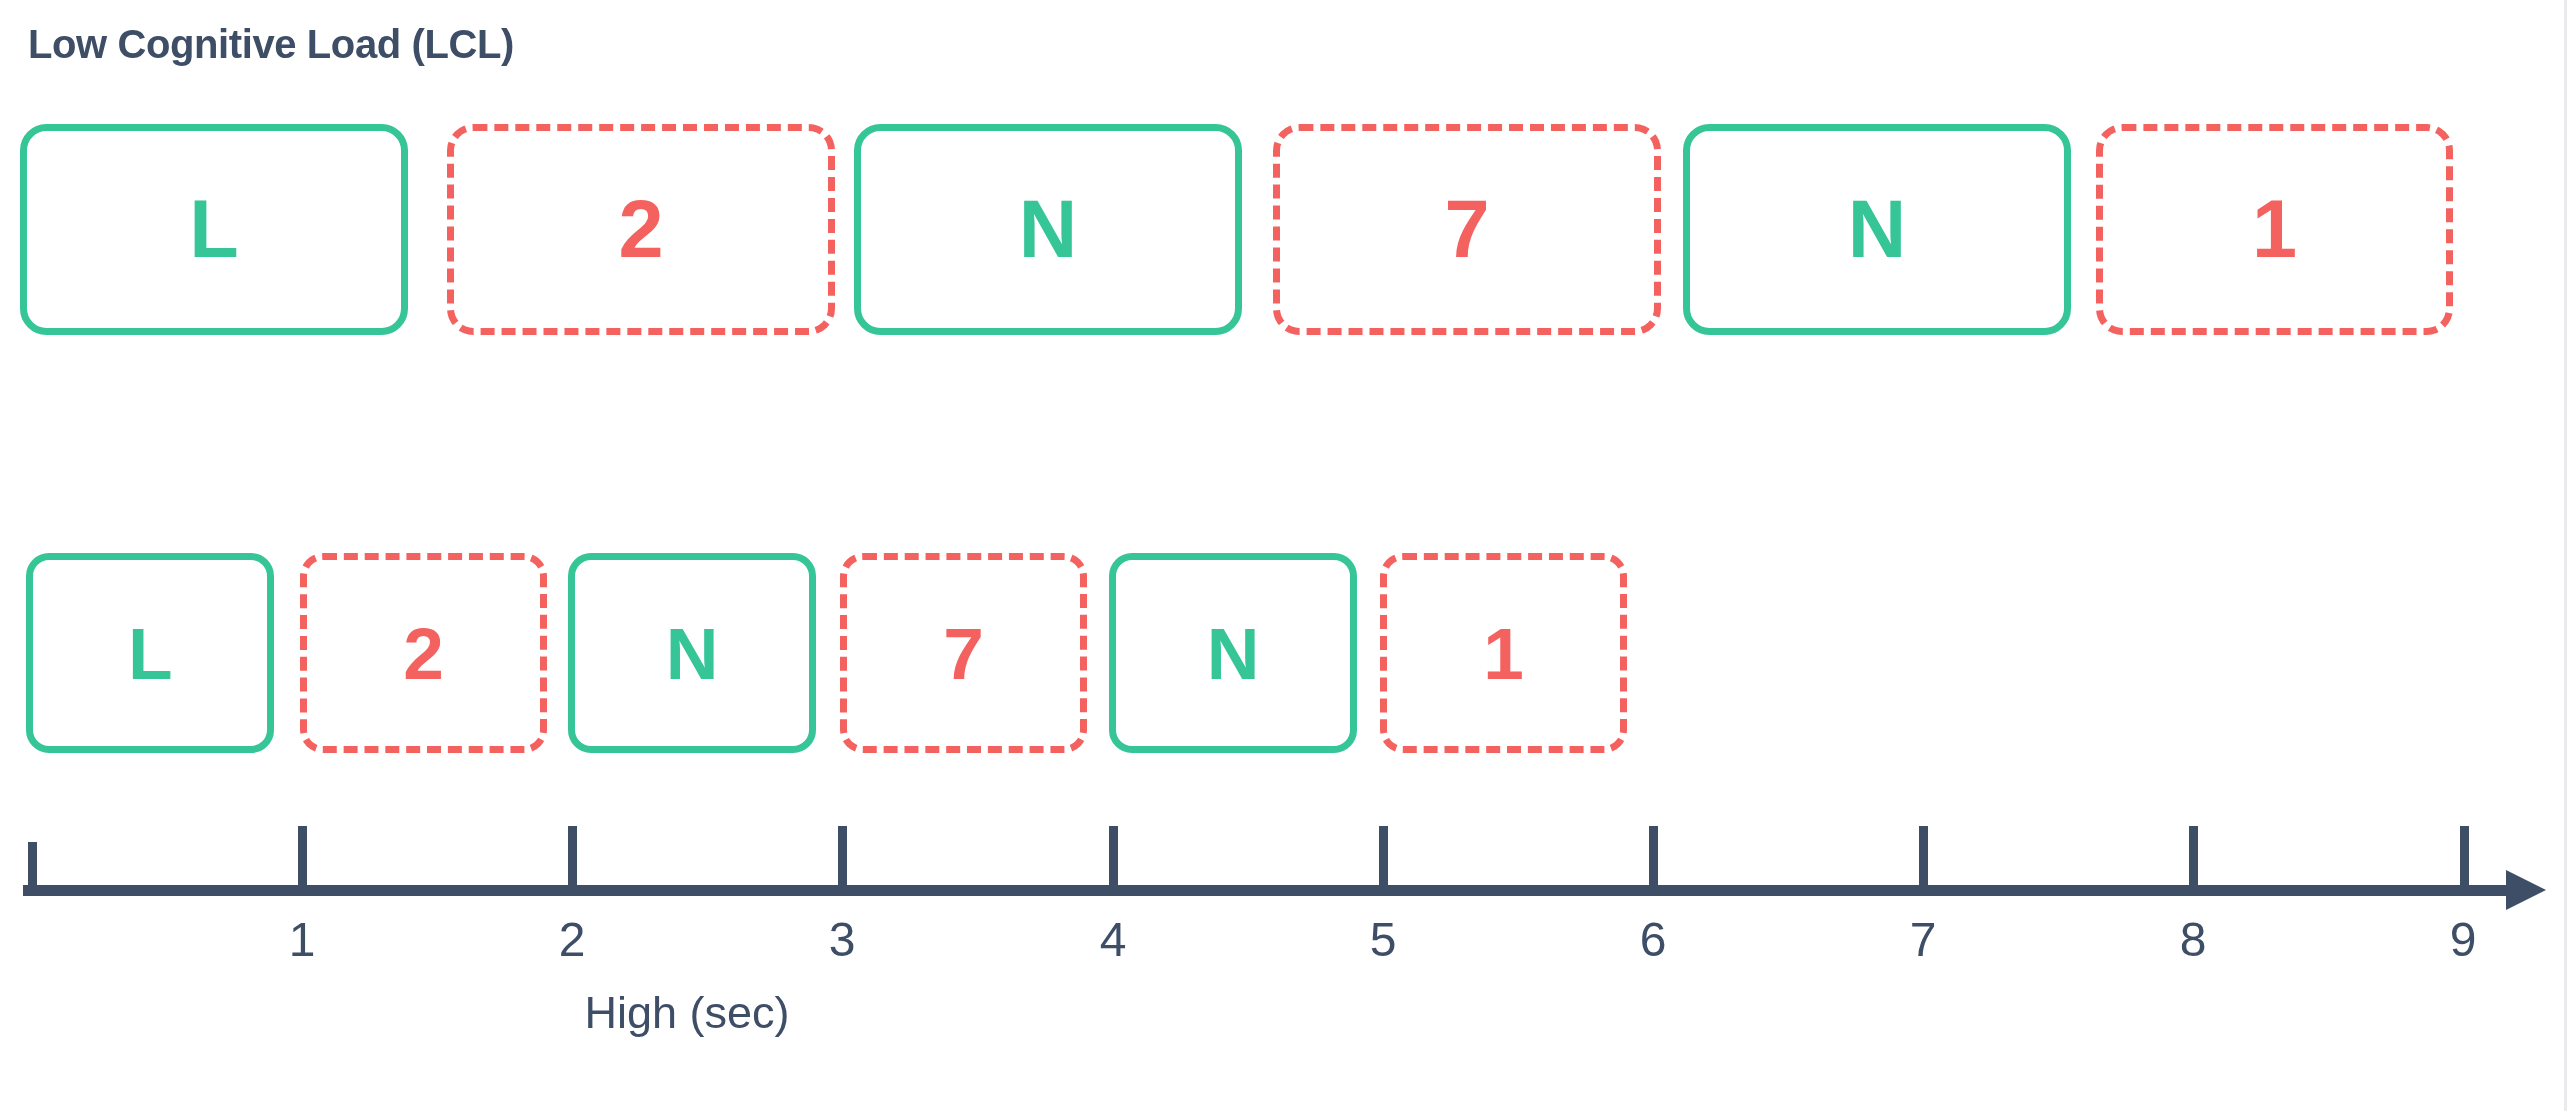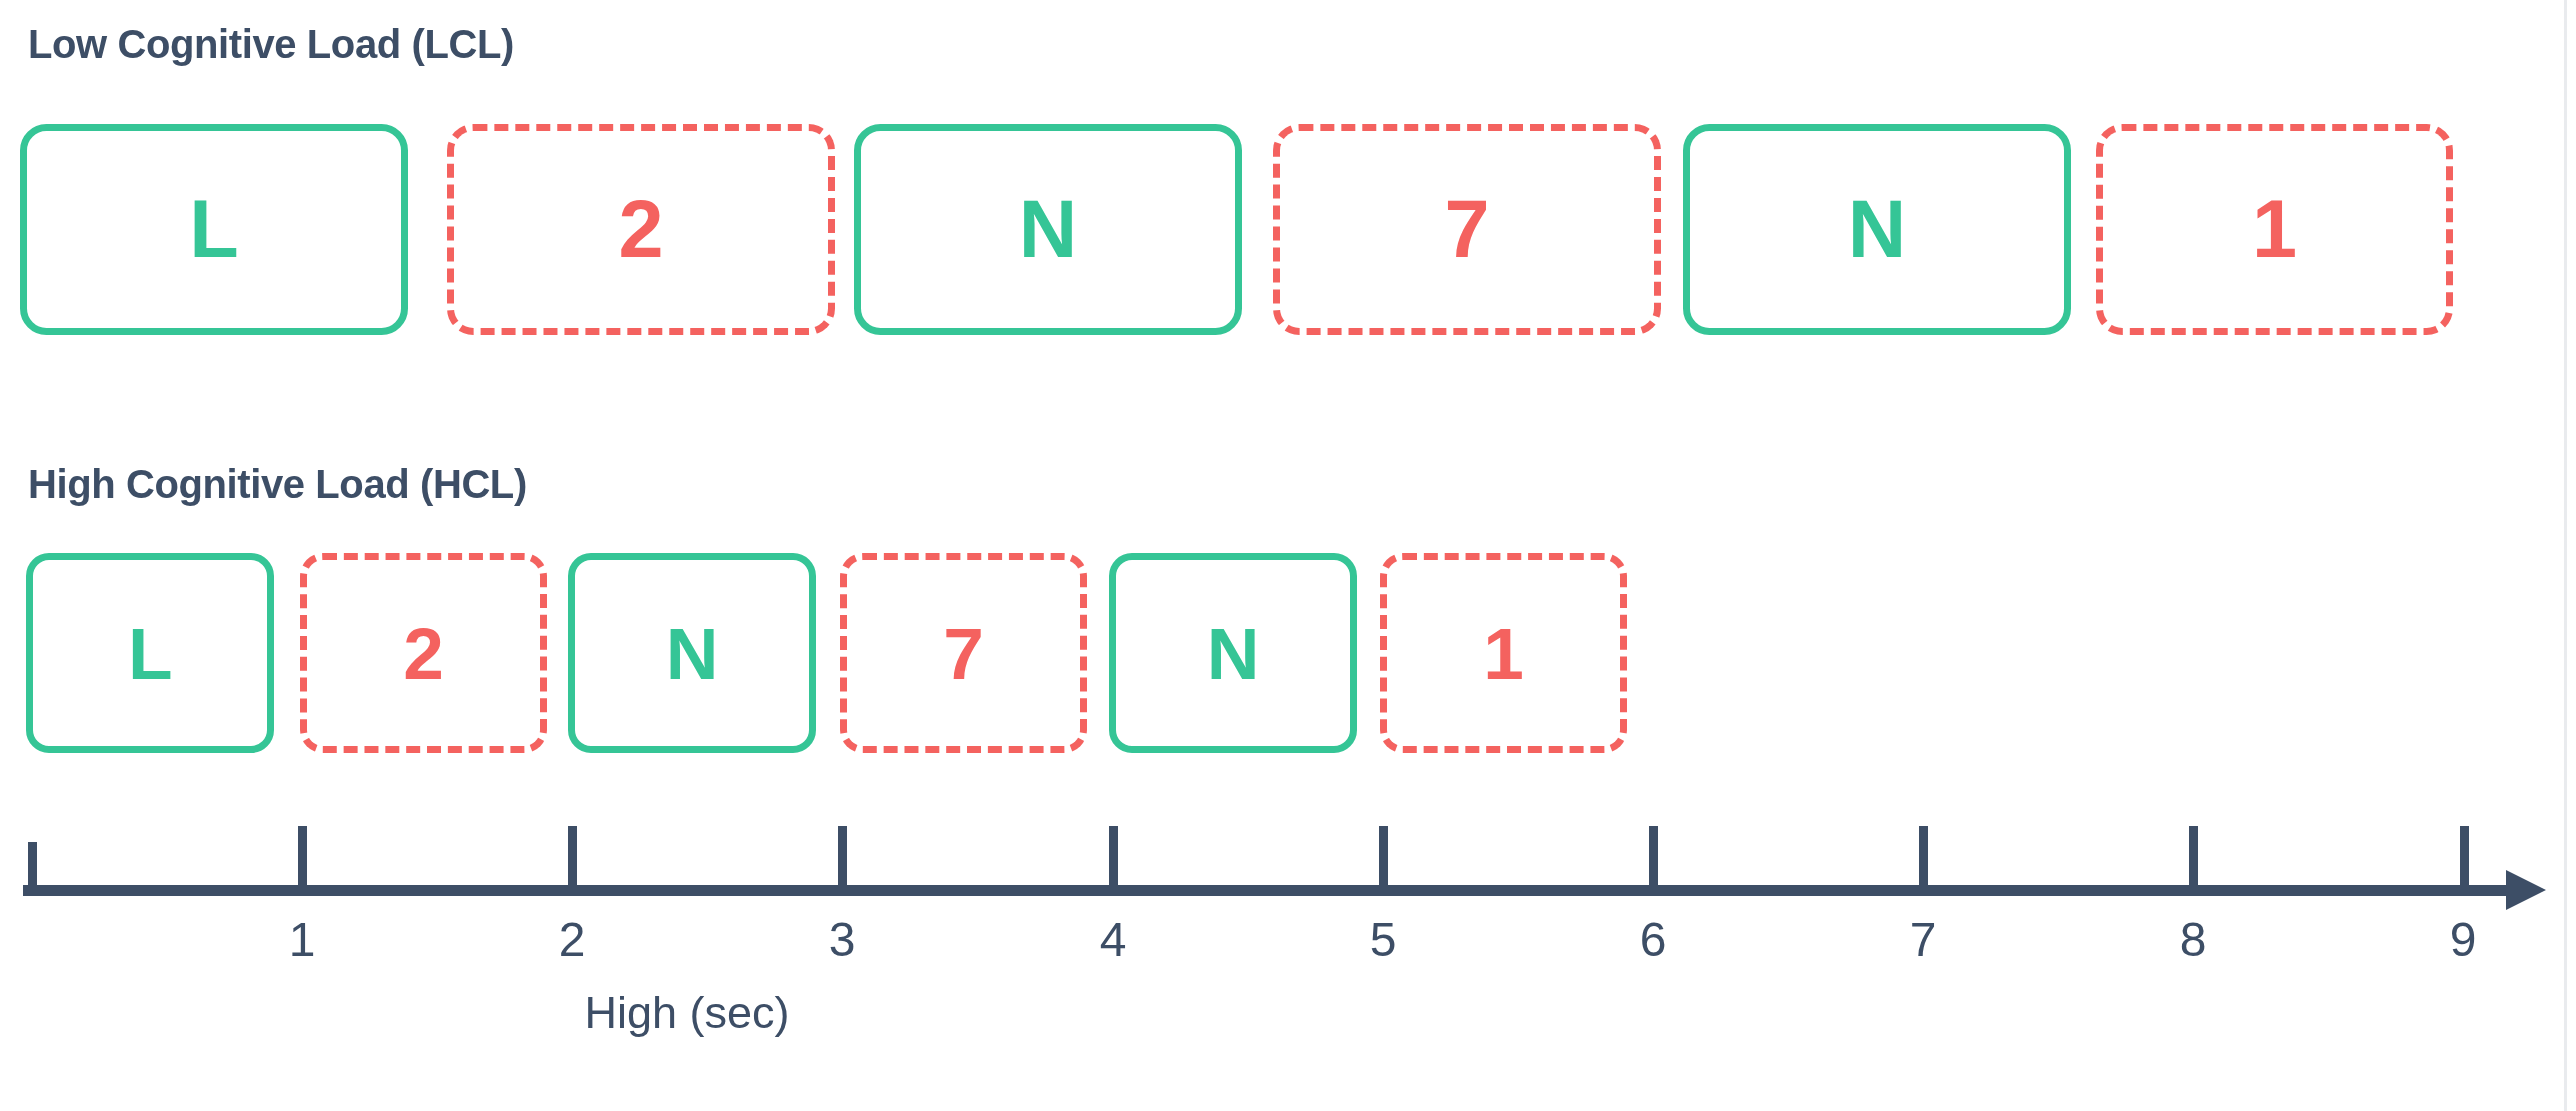--- a/index.html
+++ b/index.html
@@ -158,21 +158,20 @@
         <span class="glyph" style="color: rgb(244, 98, 95);">7</span>
       </div>
       <div class="trial-box letter" style="left: 1683px; top: 0px; width: 388px; height: 211px; border-color: rgb(53, 197, 150);">
         <span class="glyph" style="color: rgb(53, 197, 150);">N</span>
       </div>
       <div class="trial-box digit" style="left: 2096px; top: 0px; width: 357px; height: 211px; border-color: rgb(244, 98, 95);">
         <span class="glyph" style="color: rgb(244, 98, 95);">1</span>
       </div>
     </div>
 
-  <div class="section-title" id="hcl-title">High Cognitive Load (HCL)</div>
 
   <div class="row" id="hcl-row">
       <div class="trial-box letter" style="left: 26.4px; top: 0px; width: 248px; height: 200px; border-color: rgb(53, 197, 150);">
         <span class="glyph" style="color: rgb(53, 197, 150);">L</span>
       </div>
       <div class="trial-box digit" style="left: 300px; top: 0px; width: 247px; height: 200px; border-color: rgb(244, 98, 95);">
         <span class="glyph" style="color: rgb(244, 98, 95);">2</span>
       </div>
       <div class="trial-box letter" style="left: 568px; top: 0px; width: 248px; height: 200px; border-color: rgb(53, 197, 150);">
         <span class="glyph" style="color: rgb(53, 197, 150);">N</span>

